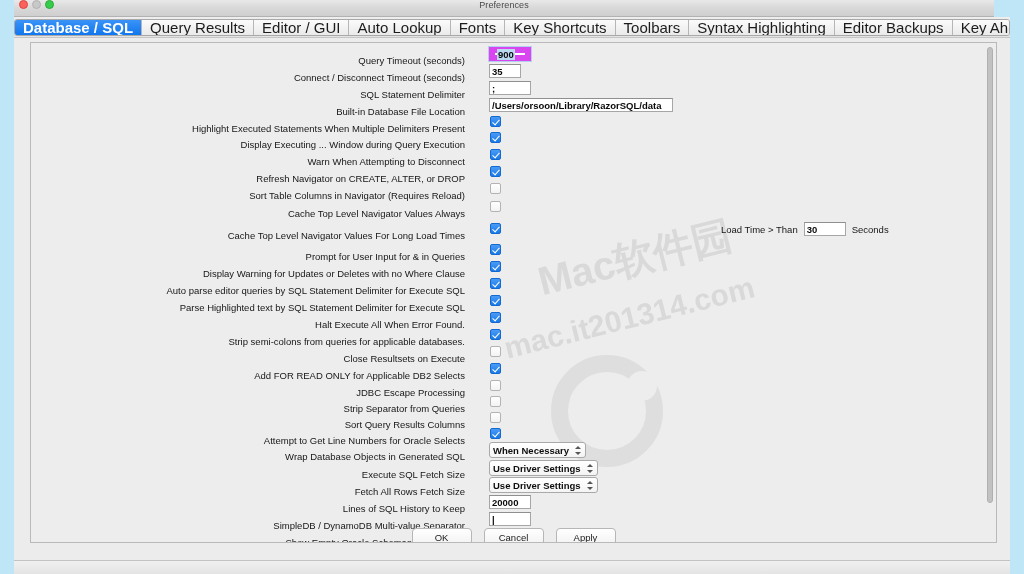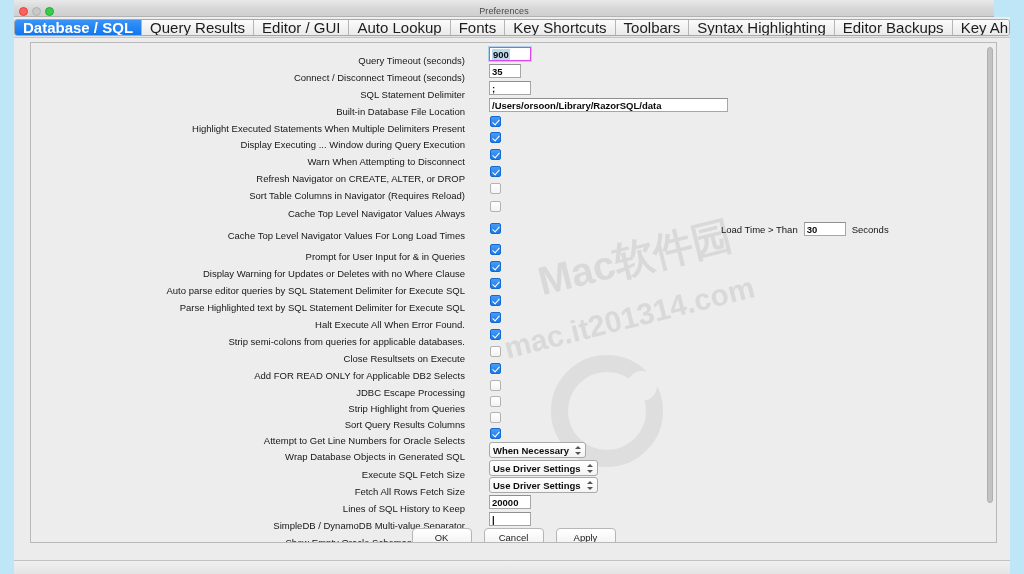--- a/index.html
+++ b/index.html
@@ -18,21 +18,21 @@
   }
 
   
   .titlebar {
     position: absolute;
     left: 14px; top: 0; right: 30px;
     height: 17px;
     background: linear-gradient(to bottom, #e9e9e9 0%, #d8d8d8 50%, #cfcfcf 100%);
     border-bottom: 1px solid #b2b2b2;
     display: flex;
-    align-items: flex-end;
+    align-items: flex-start;
   }
   .traffic {
     display: flex; gap: 4px;
     margin-left: 5px;
   }
   .tl { width: 9px; height: 9px; border-radius: 50%; }
   .tl-close { background: #fc625d; border: 1px solid #e0443e; }
   .tl-min   { background: #c8c8c8; border: 1px solid #b2b2b2; }
   .tl-max   { background: #35cd4b; border: 1px solid #27aa35; }
   .title-text {
@@ -130,21 +130,21 @@
     border: 1px solid #a6a6a6;
     border-top-color: #8f8f8f;
     font-size: 9.5px;
     color: #0a0a0a;
     padding: 0 2px;
     display: flex;
     align-items: center;
     font-weight: bold;
   }
   .txt.focused {
-    border: 1px solid #d946ef;
+    border: 6px solid #d946ef;
     box-shadow: 0 0 0 1px rgba(120,180,240,.5);
   }
   .sel {
     background: #bcd9f2;
     padding: 0 1px;
   }
   .cb {
     position: absolute;
     left: 9px; top: 1px;
     width: 11px; height: 11px;
@@ -348,21 +348,21 @@
               <div class="txt" style="width: 42px;">
                 <span>;</span>
               </div>
             </div>
           </div>
           <div class="row" style="top: 55px;">
             <div class="labelcol">
               <div class="lbl">Built-in Database File Location</div>
             </div>
             <div class="ctrlcol">
-              <div class="txt" style="width: 239px;">
+              <div class="txt" style="width: 184px;">
                 <span>/Users/orsoon/Library/RazorSQL/data</span>
               </div>
             </div>
           </div>
           <div class="row" style="top: 72px;">
             <div class="labelcol">
               <div class="lbl">Highlight Executed Statements When Multiple Delimiters Present</div>
             </div>
             <div class="ctrlcol">
               <div class="cb on"></div>
@@ -490,21 +490,21 @@
           <div class="row" style="top: 336px;">
             <div class="labelcol">
               <div class="lbl">JDBC Escape Processing</div>
             </div>
             <div class="ctrlcol">
               <div class="cb"></div>
             </div>
           </div>
           <div class="row" style="top: 352px;">
             <div class="labelcol">
-              <div class="lbl">Strip Highlight from Queries</div>
+              <div class="lbl">Strip Separator from Queries</div>
             </div>
             <div class="ctrlcol">
               <div class="cb"></div>
             </div>
           </div>
           <div class="row" style="top: 368px;">
             <div class="labelcol">
               <div class="lbl">Sort Query Results Columns</div>
             </div>
             <div class="ctrlcol">

